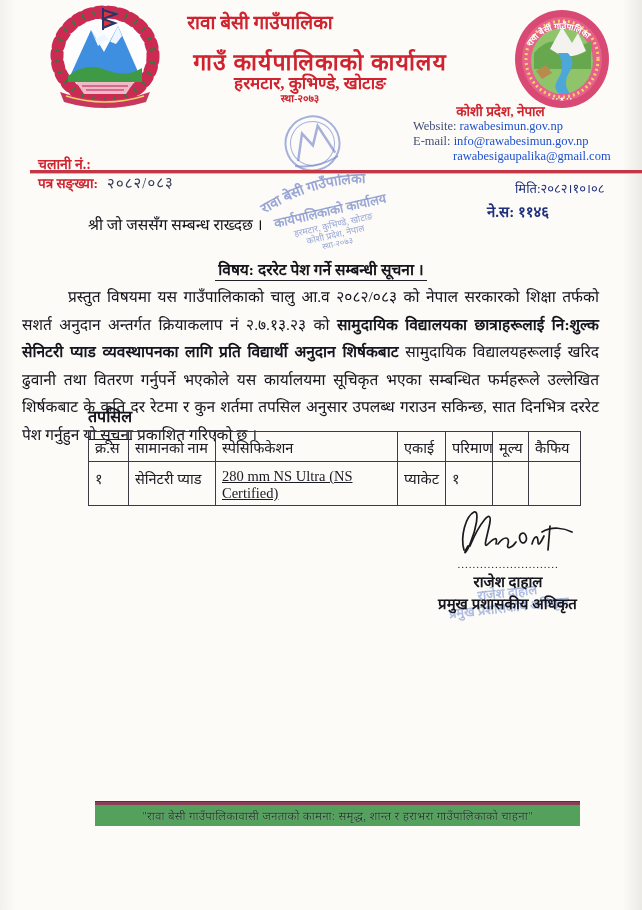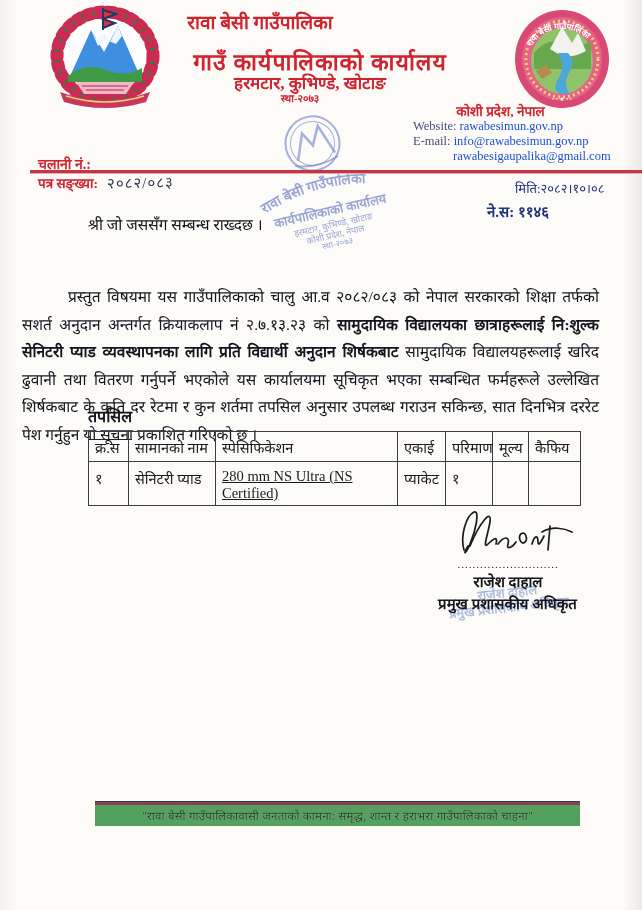--- a/index.html
+++ b/index.html
@@ -153,20 +153,23 @@
   </div>
 
   <div class="abs redline"></div>
   <div class="abs redline2"></div>
 
   <div class="abs miti">मिति:२०८२।१०।०८</div>
   <div class="abs nesa">ने.स: ११४६</div>
 
   <div class="abs recipient">श्री  जो जससँग सम्बन्ध राख्दछ ।</div>
 
+  <div class="abs subject center">
+    <span>विषय: दररेट पेश गर्ने सम्बन्धी सूचना ।</span>
+  </div>
 
   <div class="abs body-para"><span>प्रस्तुत विषयमा यस गाउँपालिकाको चालु आ.व २०८२/०८३  को नेपाल सरकारको शिक्षा तर्फको सशर्त अनुदान अन्तर्गत क्रियाकलाप नं २.७.१३.२३ को </span><b>सामुदायिक विद्यालयका छात्राहरूलाई नि:शुल्क सेनिटरी प्याड व्यवस्थापनका लागि प्रति विद्यार्थी अनुदान शिर्षकबाट </b><span>सामुदायिक विद्यालयहरूलाई खरिद ढुवानी तथा वितरण गर्नुपर्ने भएकोले यस कार्यालयमा सूचिकृत भएका सम्बन्धित फर्महरूले उल्लेखित शिर्षकबाट के कति दर रेटमा र कुन शर्तमा तपसिल अनुसार उपलब्ध गराउन सकिन्छ, सात दिनभित्र दररेट पेश गर्नुहुन यो सूचना प्रकाशित गरिएको छ ।</span></div>
 
   <div class="abs tapasil">तपसिल</div>
 
   <table class="spec">
     <colgroup>
         <col class="c0">
         <col class="c1">
         <col class="c2">

